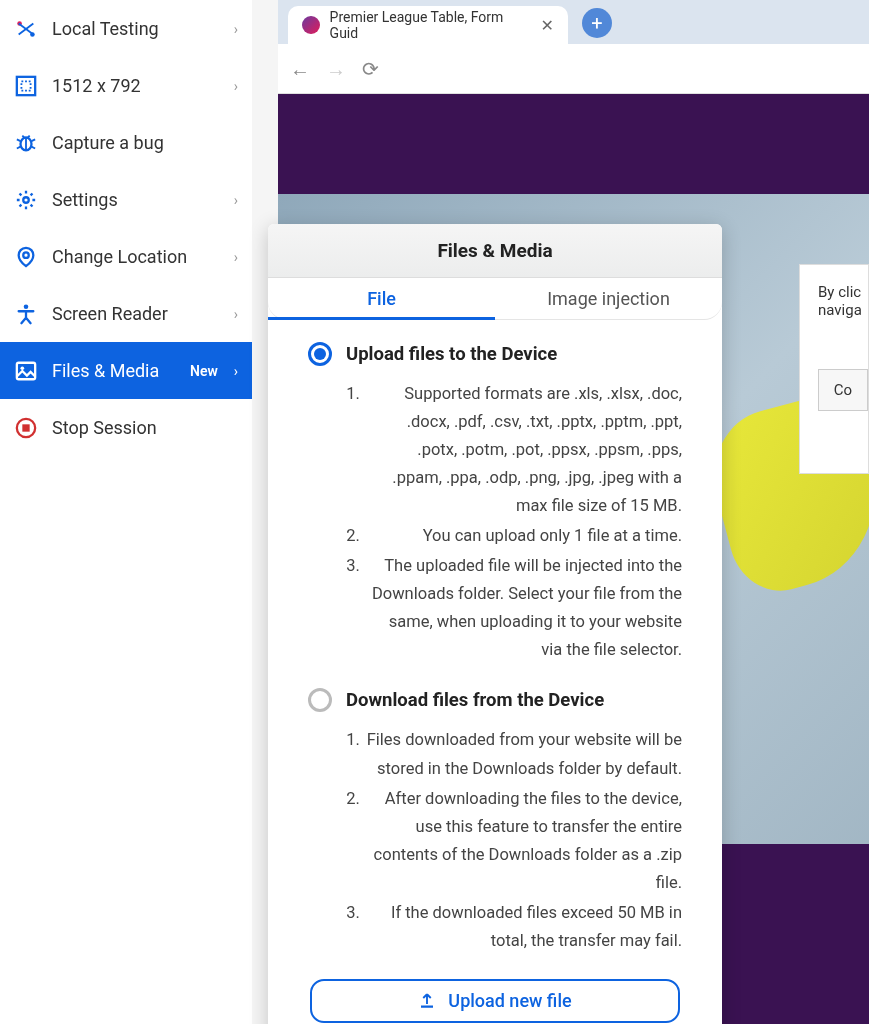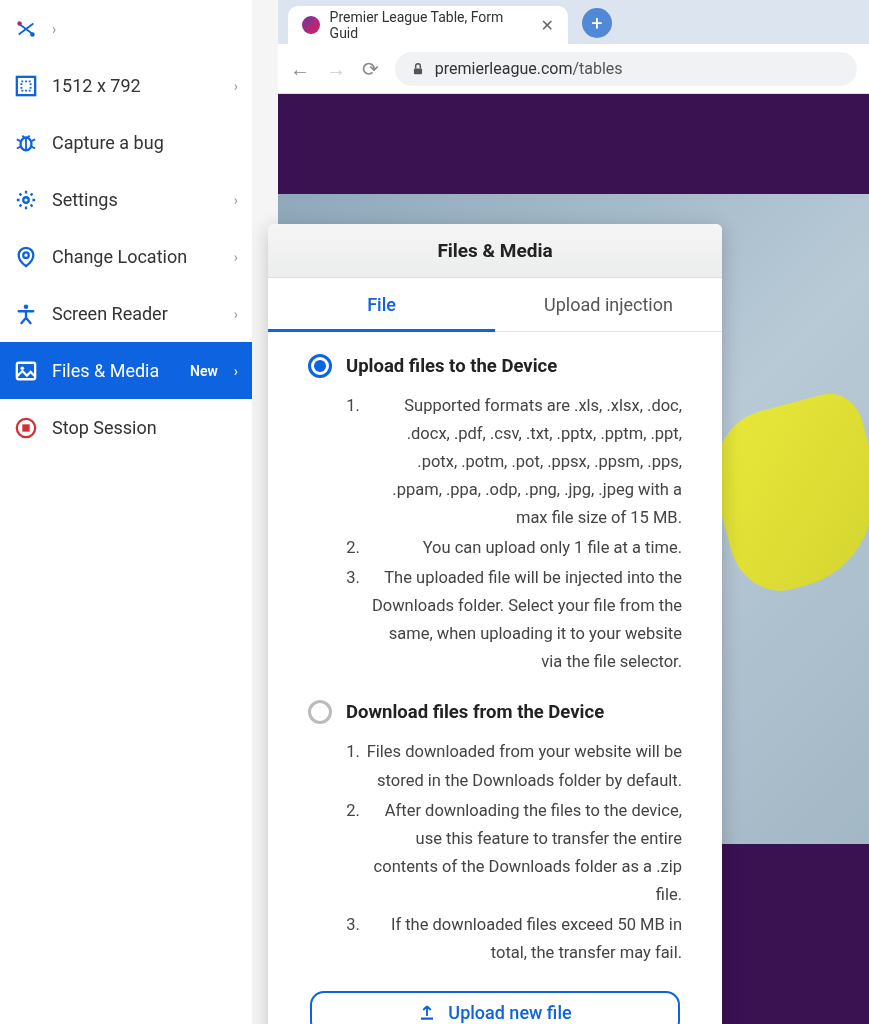--- a/index.html
+++ b/index.html
@@ -36,21 +36,21 @@
 .page-bg-img { position: absolute; top: 100px; left: 0; right: 0; bottom: 90px; background: linear-gradient(135deg, #8fa8ba 0%, #b8cad6 50%, #9fb4c2 100%); }
 .page-bg-dark2 { position: absolute; bottom: 0; left: 0; right: 0; height: 180px; background: #3a1252; }
 .yellow-shoe { position: absolute; top: 310px; right: -10px; width: 160px; height: 180px; background: linear-gradient(135deg, #e8e83a, #d4d430); border-radius: 40% 20% 60% 30%; transform: rotate(-15deg); }
 
 .cookie-banner { position: absolute; right: 0; top: 170px; width: 70px; height: 210px; background: #fff; border: 1px solid #ddd; padding: 18px 0 18px 18px; overflow: hidden; font-size: 15px; color: #333; }
 .cookie-btn { margin-top: 50px; height: 42px; border: 1px solid #ccc; background: #f7f7f7; display: flex; align-items: center; justify-content: center; padding: 0 14px; }
 
 
 .modal { position: absolute; left: 268px; top: 224px; width: 454px; background: #fff; border-radius: 6px; box-shadow: 0 4px 20px rgba(0,0,0,0.2); z-index: 20; }
 .modal-header { height: 54px; background: linear-gradient(to bottom, #f5f5f5, #eceded); border-radius: 6px 6px 0 0; display: flex; align-items: center; justify-content: center; font-weight: 700; font-size: 19px; color: #222; border-bottom: 1px solid #ddd; }
-.modal-tabs { display: flex; height: 54px; border-bottom: 1px solid #e5e5e5; }
+.modal-tabs { display: flex; height: 42px; border-bottom: 1px solid #e5e5e5; border-radius: 18px; }
 .modal-tab { flex: 1; display: flex; align-items: center; justify-content: center; font-size: 18px; color: #555; cursor: pointer; position: relative; }
 .modal-tab.active { color: #0d63e0; font-weight: 500; }
 .modal-tab.active::after { content: ''; position: absolute; bottom: -1px; left: 0; right: 0; height: 3px; background: #0d63e0; }
 
 .modal-body { padding: 22px 40px 20px; text-align: right; }
 .radio-option { margin-bottom: 24px; }
 .radio-header { display: flex; align-items: center; gap: 14px; margin-bottom: 14px; }
 .radio-circle { width: 24px; height: 24px; border: 3px solid #bbb; border-radius: 50%; flex-shrink: 0; position: relative; }
 .radio-circle.selected { border-color: #0d63e0; }
 .radio-circle.selected::after { content: ''; position: absolute; top: 3px; left: 3px; width: 12px; height: 12px; background: #0d63e0; border-radius: 50%; }
@@ -70,20 +70,21 @@
 <div class="sidebar">
   <div class="sidebar-item">
     <span class="icon">
       <svg width="22" height="22" viewBox="0 0 24 24">
           <circle cx="5" cy="6" r="2.5" fill="#e01c59"></circle>
           <circle cx="19" cy="18" r="2.5" fill="#0d63e0"></circle>
           <path d="M4 18 L20 6" stroke="#0d63e0" stroke-width="2"></path>
           <path d="M4 6 L20 18" stroke="#0d63e0" stroke-width="2"></path>
         </svg>
     </span>
+    <span class="label">Local Testing</span>
     <span class="chevron">›</span>
   </div>
   <div class="sidebar-item">
     <span class="icon">
       <svg width="22" height="22" viewBox="0 0 24 24">
           <rect x="2" y="2" width="20" height="20" fill="none" stroke="#0d63e0" stroke-width="2.5"></rect>
           <rect x="7" y="7" width="10" height="10" fill="none" stroke="#0d63e0" stroke-width="2" stroke-dasharray="2 2"></rect>
         </svg>
     </span>
     <span class="label">1512 x 792</span>
@@ -168,46 +169,44 @@
       <span class="tab-favicon"></span>
       <span>Premier League Table, Form Guid</span>
       <span class="tab-close">✕</span>
     </div>
     <div class="new-tab-btn">+</div>
   </div>
   <div class="url-bar">
     <span class="nav-btn">←</span>
     <span class="nav-btn" style="color:#ccc">→</span>
     <span class="nav-btn">⟳</span>
-    <div class="url-field">
-      <span>
-        <svg width="14" height="14" viewBox="0 0 24 24">
-            <rect x="5" y="11" width="14" height="10" rx="2" fill="#555"></rect>
-            <path d="M8 11 V7 a4 4 0 0 1 8 0 V11" fill="none" stroke="#555" stroke-width="2.5"></path>
-          </svg>
-      </span>
-      <span><span class="url-domain">premierleague.com</span><span>/tables</span></span>
-    </div>
   </div>
   <div class="page-content">
     <div class="page-bg-dark"></div>
     <div class="page-bg-img"></div>
     <div class="yellow-shoe"></div>
     <div class="page-bg-dark2"></div>
+    <div class="cookie-banner">
+      <div>By clic</div>
+      <div>naviga</div>
+      <div class="cookie-btn">
+          <span>Co</span>
+        </div>
+    </div>
   </div>
 </div>
 
 <div class="modal">
   <div class="modal-header">Files &amp; Media</div>
   <div class="modal-tabs">
     <div class="modal-tab active">
         <span>File</span>
       </div>
     <div class="modal-tab">
-        <span>Upload injection</span>
+        <span>Image injection</span>
       </div>
   </div>
   <div class="modal-body">
     <div class="radio-option">
       <div class="radio-header">
         <span class="radio-circle selected"></span>
         <span class="radio-title">Upload files to the Device</span>
       </div>
       <ol class="radio-list">
         <li>Supported formats are .xls, .xlsx, .doc, .docx, .pdf, .csv, .txt, .pptx, .pptm, .ppt, .potx, .potm, .pot, .ppsx, .ppsm, .pps, .ppam, .ppa, .odp, .png, .jpg, .jpeg with a max file size of 15 MB.</li>

